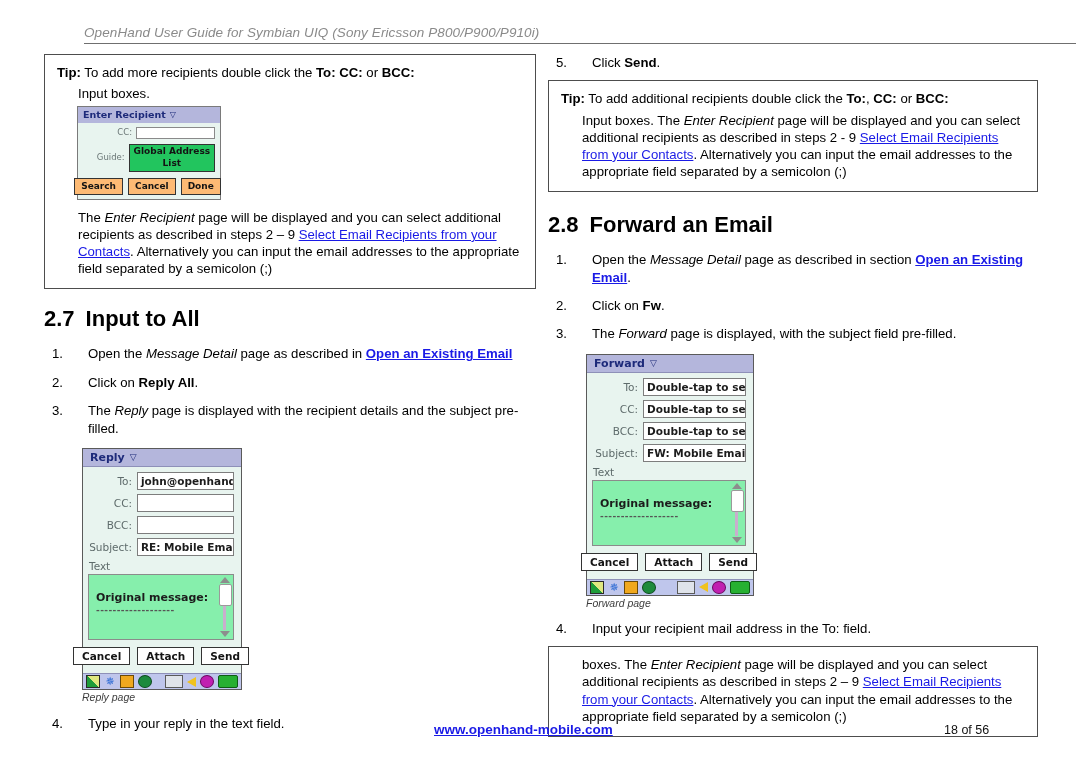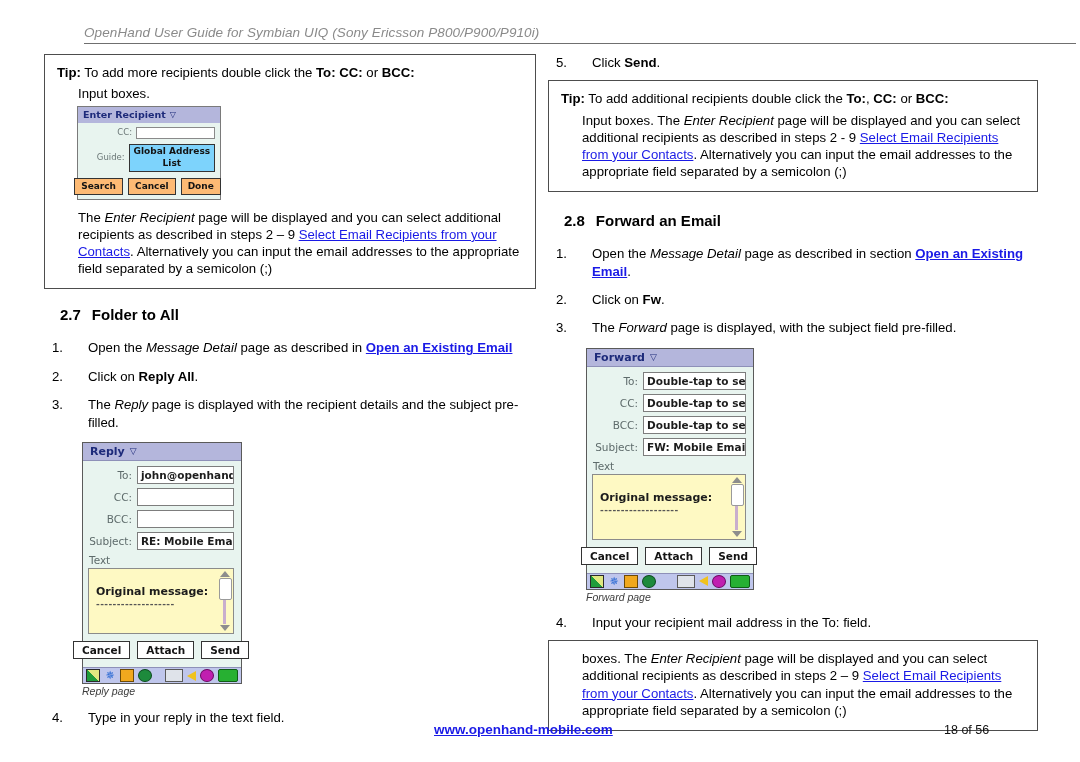--- a/index.html
+++ b/index.html
@@ -76,23 +76,23 @@
     text-decoration: underline;
   }
   .link-bold {
     color: #1a1ae6;
     text-decoration: underline;
     font-weight: bold;
   }
 
   
   .sec-heading {
-    font-size: 15px;
-    font-weight: bold;
-    margin: 16px;
+    font-size: 22px;
+    font-weight: bold;
+    margin: 0;
     white-space: nowrap;
   }
   .sec-heading .num { margin-right: 11px; }
 
   
   .steps { margin: 0; padding: 0; }
   .step {
     position: relative;
     padding-left: 44px;
     font-size: 13.2px;
@@ -156,21 +156,21 @@
     box-sizing: content-box;
   }
   .ps-field.empty { font-weight: normal; }
   .ps-textlabel {
     color: #5e6b6b;
     font-size: 10.5px;
     margin: 1px 0 2px 1px;
   }
   .ps-textarea {
     position: relative;
-    background: #fef9c3;
+    background: #86efac;
     border: 1.1px solid #8b8b8b;
     height: 64px;
     margin-bottom: 6px;
   }
   .ps-textarea .ta-content {
     padding: 16px 0 0 7px;
     font-size: 11px;
     font-weight: bold;
     color: #1c1c1c;
   }
@@ -279,21 +279,21 @@
     gap: 4px;
   }
   .mini-title .caret { font-size: 8px; }
   .mini-body { padding: 4px 5px 4px 2px; }
   .mini-row { display: flex; align-items: center; margin-bottom: 5px; }
   .mini-label { color:#6a7676; font-size:8.5px; text-align:right; padding-right:4px; }
   .mini-input {
     background:#ffffff; border:1px solid #8a8a8a; height:10px; flex:1 1 auto;
   }
   .mini-btn-wide {
-    background:#7dd3fc; border:1.2px solid #333; font-size:9px; font-weight:bold;
+    background:#22c55e; border:1.2px solid #333; font-size:9px; font-weight:bold;
     flex:1 1 auto; text-align:center; padding:1.5px 0; color:#141414;
   }
   .mini-btns { display:flex; gap:5px; justify-content:center; padding-top:1px; }
   .mini-btn {
     background:#fdba74; border:1.2px solid #333; font-size:9px; font-weight:bold;
     padding:1.5px 6px; color:#141414;
   }
 
   
   .footer {
@@ -358,21 +358,21 @@
       </div>
     </div>
 
     <p class="tip-body" style="margin-top:9px">
       <span>The </span><i>Enter Recipient</i><span> page will be displayed and you can select additional recipients as described in steps 2 – 9  </span><a class="link" href="#">Select Email Recipients from your</a><br>
       <a class="link" href="#">Contacts</a><span>.  Alternatively you can input the email addresses to the appropriate field separated by a semicolon (;)</span>
     </p>
   </div>
 
   <h2 class="sec-heading" style="margin-top:17px">
-    <span class="num">2.7</span><span>Folder to All</span>
+    <span class="num">2.7</span><span>Input to All</span>
   </h2>
 
   <div class="steps" style="margin-top:13px">
     <div class="step">
       <span class="step-num">1.</span>
       <span>Open the </span><i>Message Detail</i><span> page as described in </span><a class="link-bold" href="#">Open an Existing Email</a>
     </div>
     <div class="step">
       <span class="step-num">2.</span>
       <span>Click on </span><b>Reply All</b><span>.</span>

